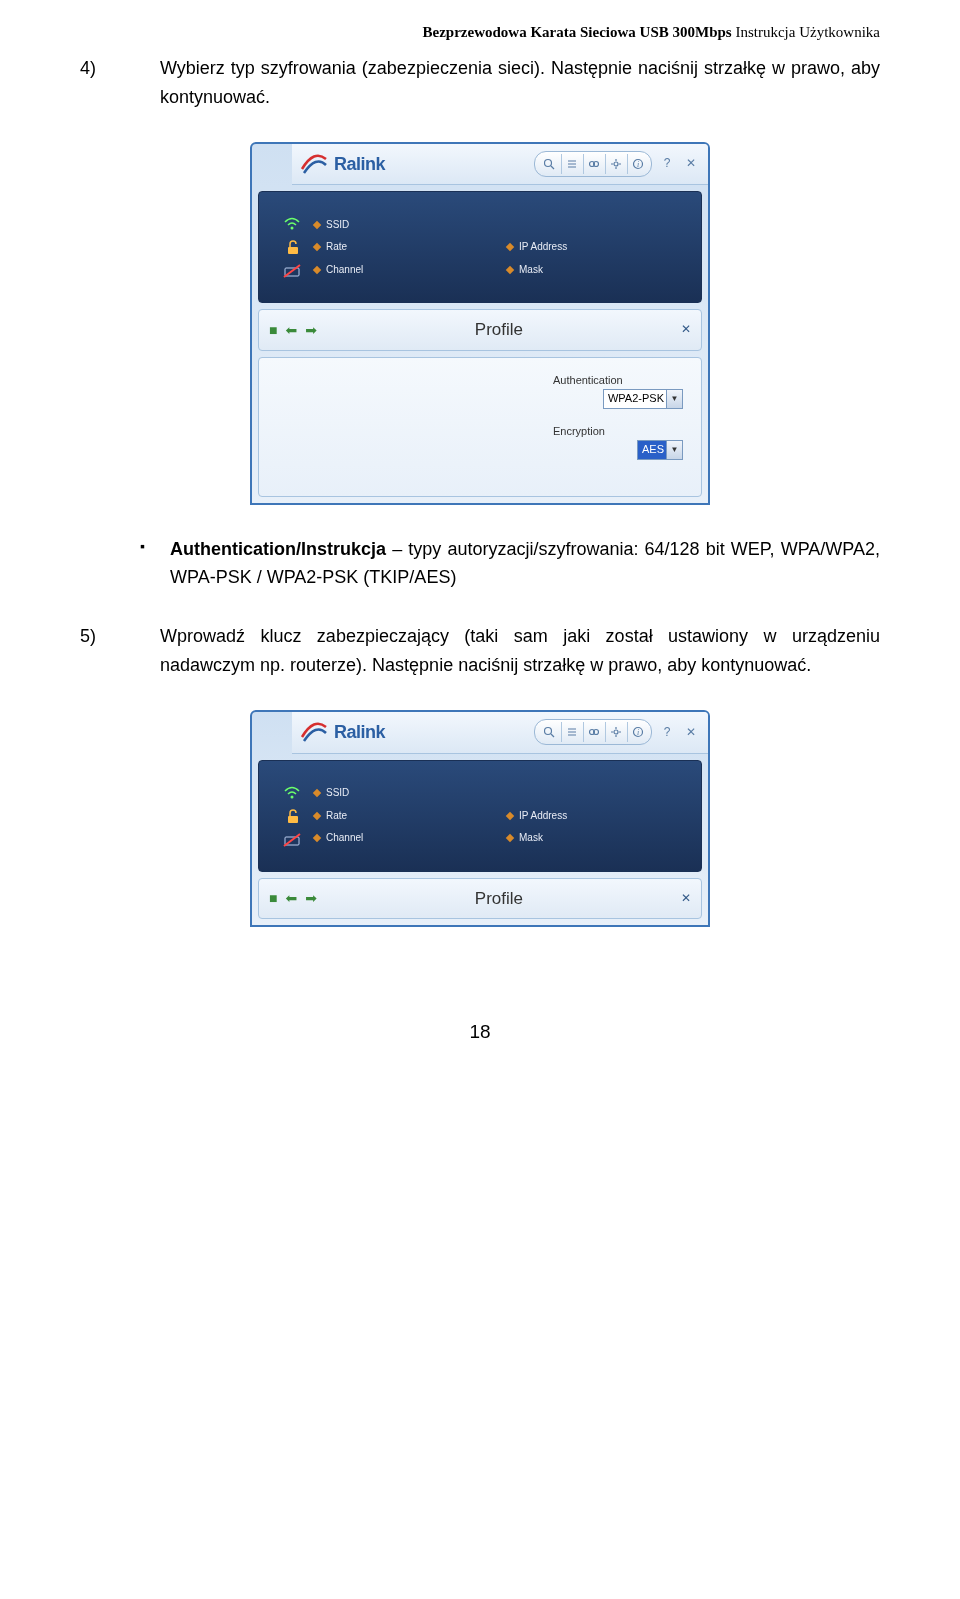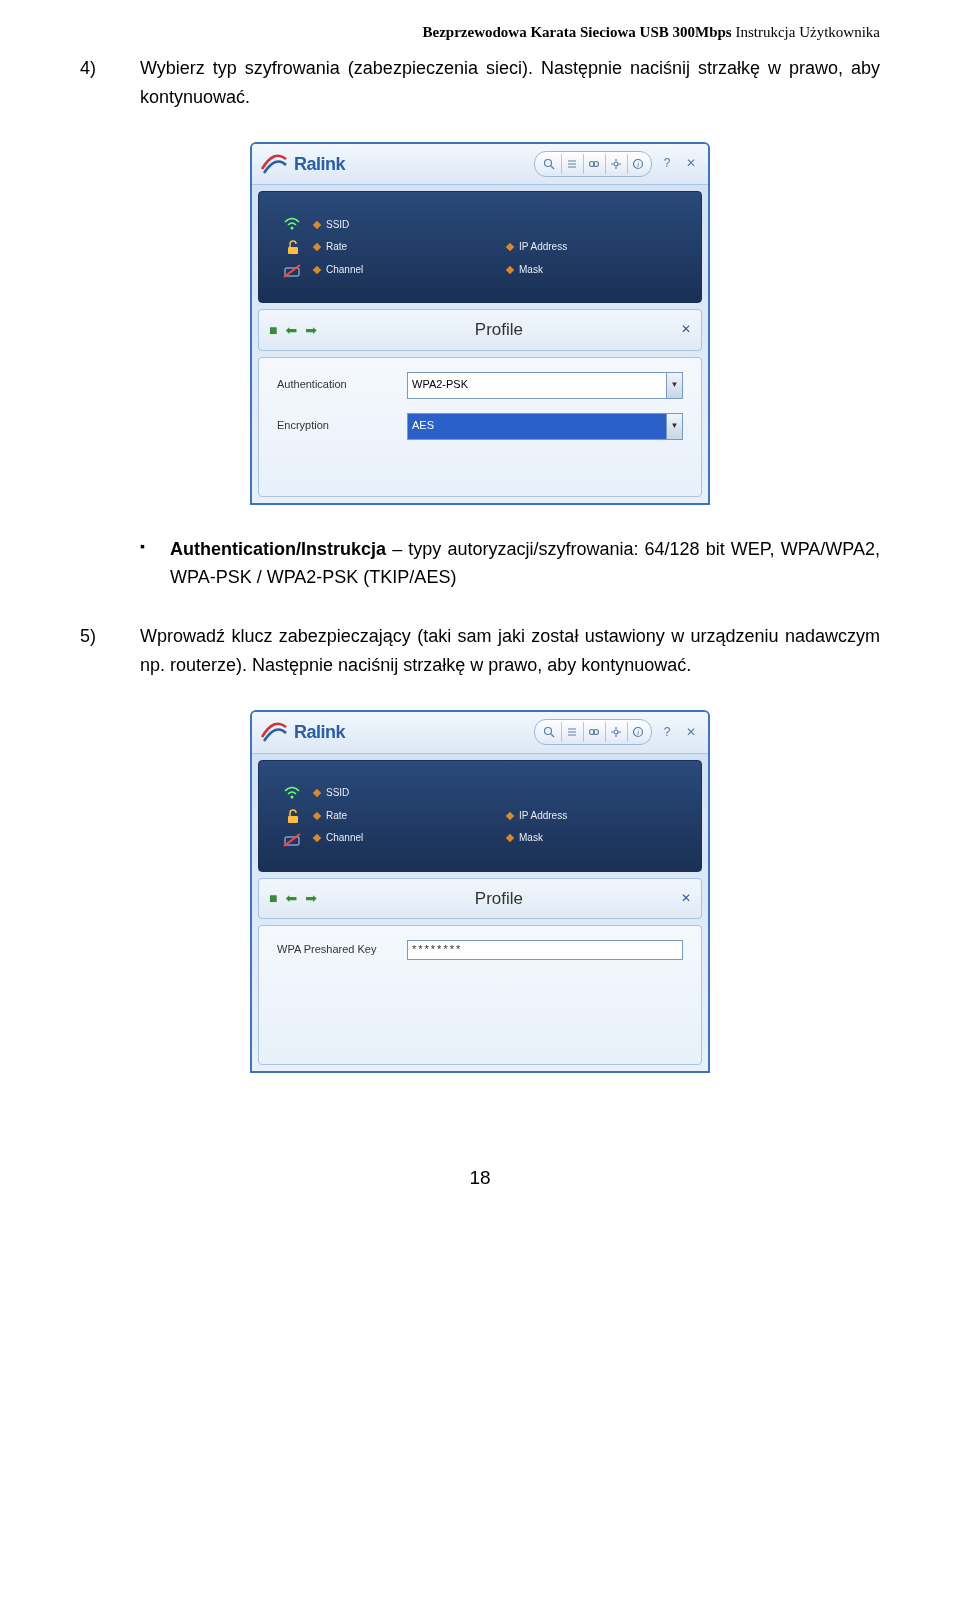--- a/index.html
+++ b/index.html
@@ -20,21 +20,21 @@
   }
   .page-header .bold { font-weight: bold; }
   .content {
     padding: 0 80px 30px 80px;
   }
   .num-item {
     display: flex;
     margin-bottom: 20px;
   }
   .num-item .num { width: 60px; flex-shrink: 0; }
-  .num-item .txt { flex: 1; text-align: justify; }
+  .num-item .txt { flex: 1; text-align: justify; margin-left: 20px; }
   .indent-block {
     margin: 30px 0 30px 60px;
   }
   .bullet-item {
     display: flex;
     margin-bottom: 10px;
   }
   .bullet-item .bullet { width: 30px; flex-shrink: 0; font-size: 14px; }
   .bullet-item .bt { flex: 1; text-align: justify; }
   .bold { font-weight: bold; }
@@ -50,20 +50,21 @@
     font-family: Verdana, Arial, sans-serif;
     font-size: 11px;
   }
   .top-bar {
     display: flex;
     align-items: center;
     justify-content: space-between;
     padding: 6px 8px;
     background: linear-gradient(#f2f7fd, #dce8f5);
     border-bottom: 1px solid #a8c4e0;
+    margin-left: 40px;
   }
   .logo-area { display: flex; align-items: center; gap: 6px; }
   .logo-swoosh { position: relative; width: 28px; height: 26px; }
   .logo-swoosh svg { width: 28px; height: 26px; }
   .logo-text { color: #2b5fa3; font-weight: bold; font-size: 18px; letter-spacing: -0.5px; }
   .top-icons { display: flex; gap: 2px; align-items: center; }
   .pill-group {
     display: flex;
     background: linear-gradient(#fff, #e0eaf5);
     border: 1px solid #9bb8d6;
@@ -147,22 +148,23 @@
   .form-panel {
     margin: 0 6px 6px 6px;
     background: linear-gradient(#f5f9fd, #e8f0f9);
     border: 1px solid #a8c4e0;
     border-radius: 4px;
     padding: 14px 18px;
     min-height: 140px;
   }
   .form-row {
     display: flex;
-    align-items: center;
+    align-items: flex-end;
     margin-bottom: 14px;
+    flex-direction: column;
   }
   .form-row label {
     width: 130px;
     color: #333;
     font-size: 11px;
   }
   .form-row .select-box {
     flex: 1;
     position: relative;
     height: 27px;
@@ -470,25 +472,17 @@
     <div class="profile-panel">
       <div class="nav-arrows">
         <span style="color:#3a8a3a;">■</span>
         <span style="color:#3a8a3a;">⬅</span>
         <span style="color:#3a8a3a;">➡</span>
       </div>
       <div class="plabel">Profile</div>
       <div class="pclose">✕</div>
     </div>
 
-    <div class="form-panel">
-      <div class="form-row">
-        <label>WPA Preshared Key</label>
-        <div class="text-input">
-          <span>********</span>
-        </div>
-      </div>
-    </div>
   </div>
 
 </div>
 
 <div class="page-number">18</div>
 
 </body></html>

